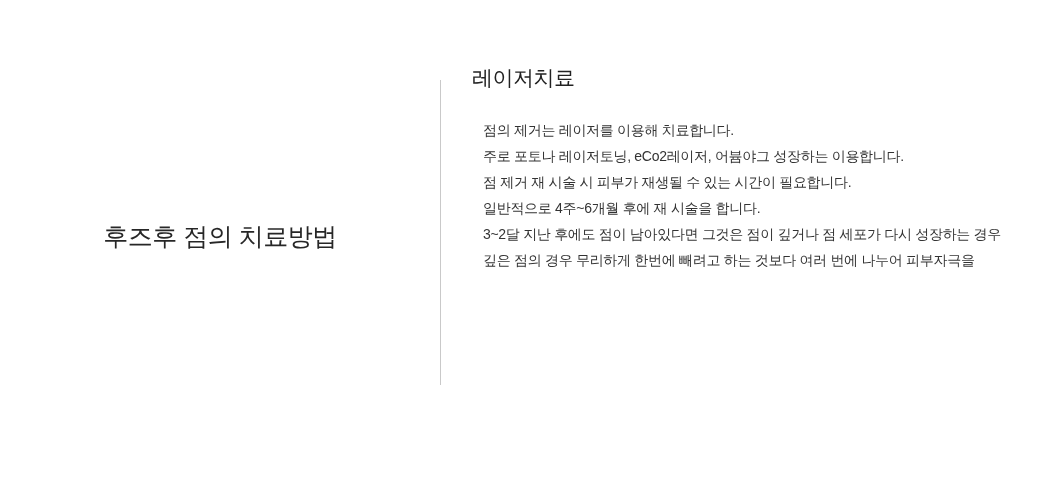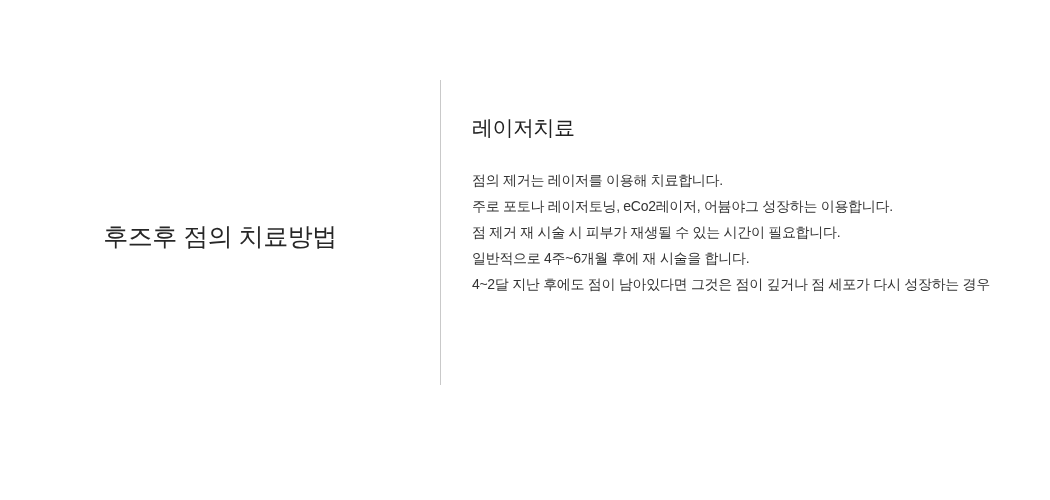--- a/index.html
+++ b/index.html
@@ -43,33 +43,33 @@
   .divider {
     position: absolute;
     left: 440px;
     top: 80px;
     width: 1px;
     height: 305px;
     background: #c9c9c9;
   }
   .right-pane {
     flex: 1 1 auto;
-    padding: 114px 0 0 32px;
+    padding: 64px 0 0 32px;
     box-sizing: border-box;
   }
   .section-heading {
     font-size: 21px;
     font-weight: 400;
     color: #222222;
     letter-spacing: -0.5px;
     line-height: 1.3;
     margin: 0 0 26px 0;
   }
   .body-lines {
-    margin: 0;
+    margin: 11px;
     padding: 0;
     list-style: none;
   }
   .body-lines li {
     font-size: 14px;
     line-height: 26px;
     color: #333333;
     letter-spacing: -0.3px;
     white-space: nowrap;
   }
@@ -85,17 +85,18 @@
 
   <div class="divider"></div>
 
   <div class="right-pane">
     <h2 class="section-heading">레이저치료</h2>
     <ul class="body-lines">
       <li>점의 제거는 레이저를 이용해 치료합니다.</li>
       <li>주로 포토나 레이저토닝, eCo2레이저, 어븀야그 성장하는 이용합니다.</li>
       <li>점 제거 재 시술 시 피부가 재생될 수 있는 시간이 필요합니다.</li>
       <li>일반적으로 4주~6개월 후에 재 시술을 합니다.</li>
-      <li>4~2달 지난 후에도 점이 남아있다면 그것은 점이 깊거나 점 세포가 다시 성장하는 경우</li>
+      <li>3~2달 지난 후에도 점이 남아있다면 그것은 점이 깊거나 점 세포가 다시 성장하는 경우</li>
+      <li>깊은 점의 경우 무리하게 한번에 빼려고 하는 것보다 여러 번에 나누어 피부자극을</li>
     </ul>
   </div>
 
 </div>
 
 </body></html>

